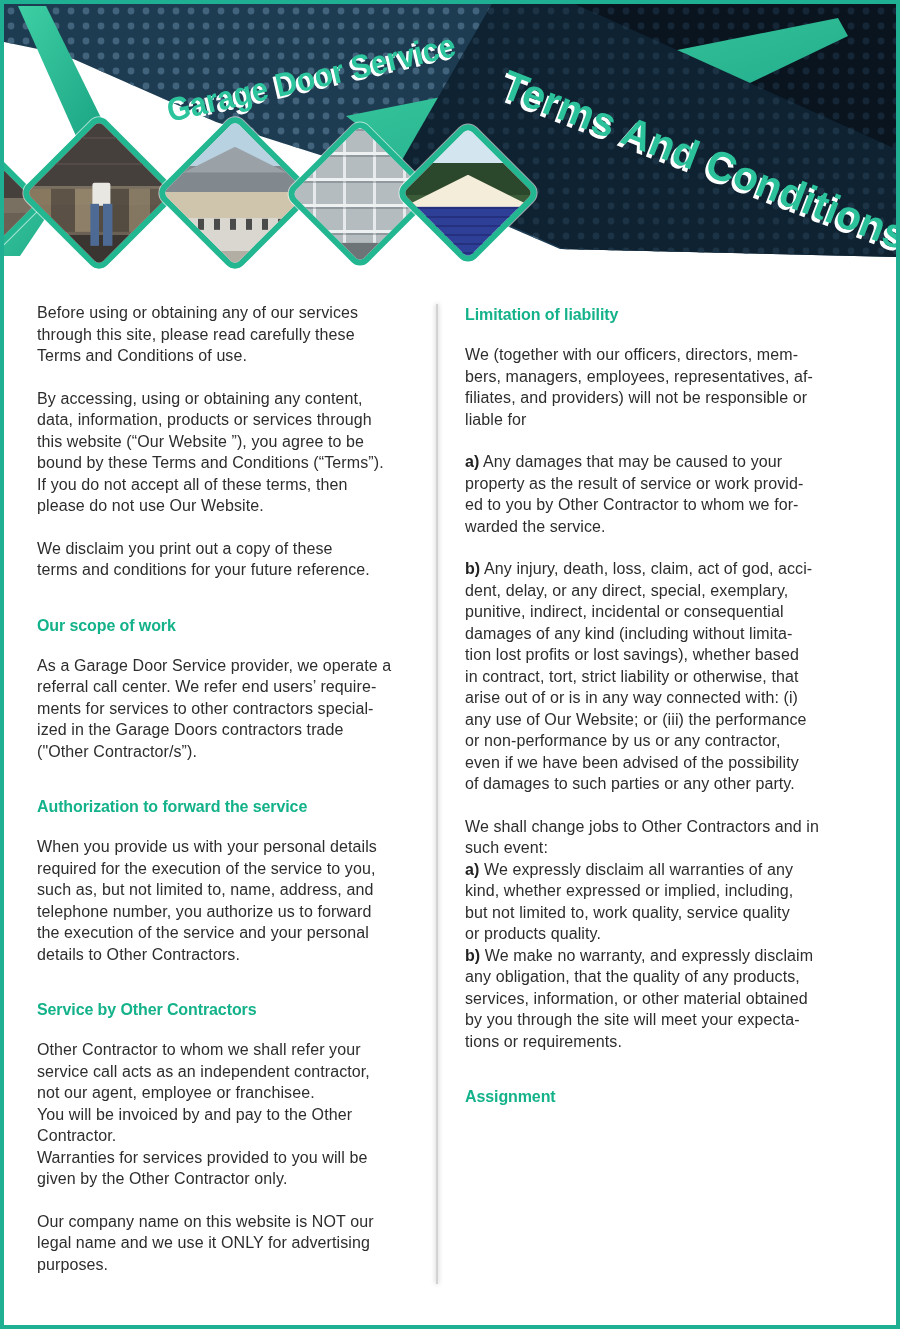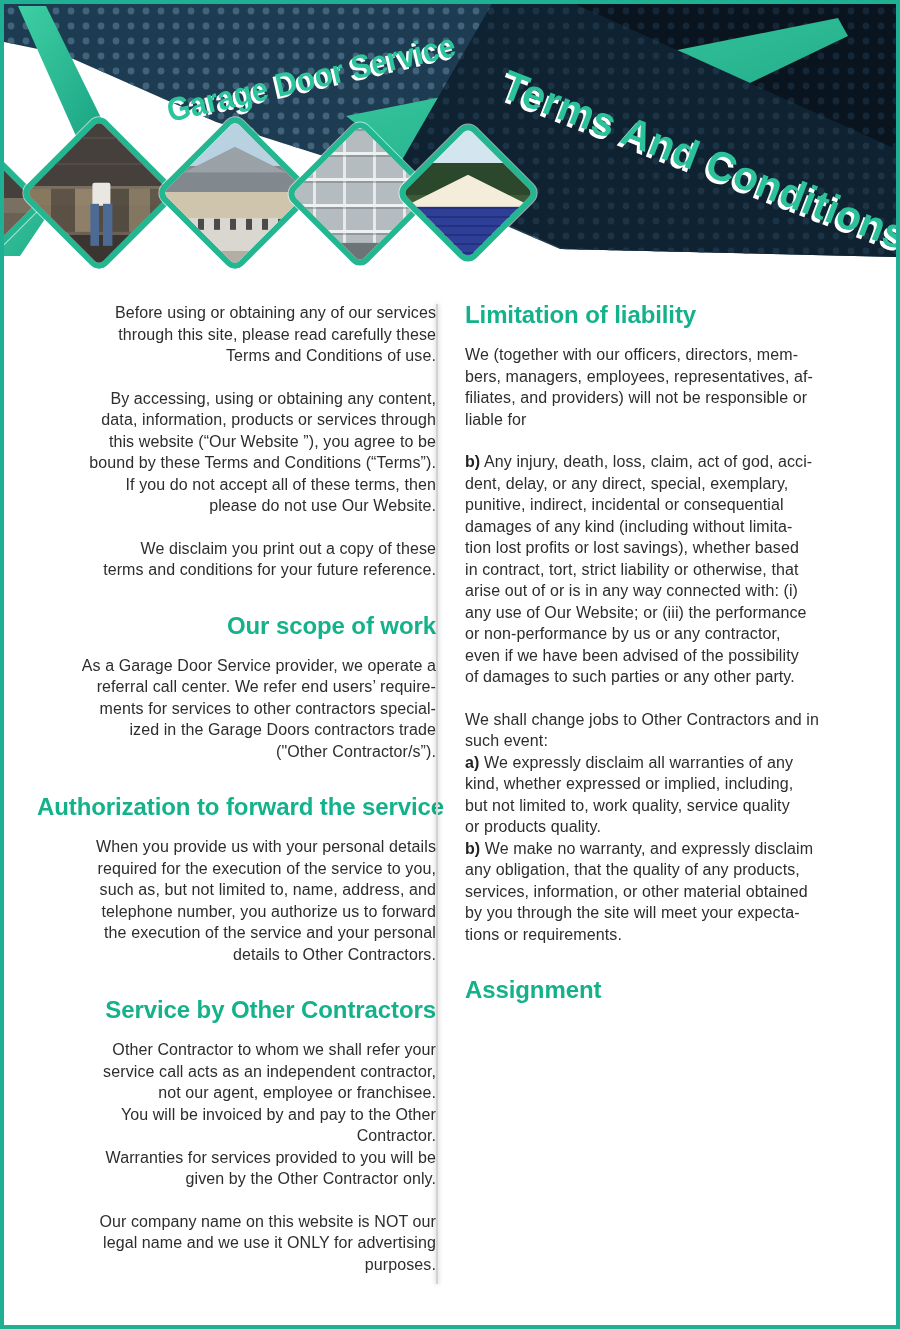--- a/index.html
+++ b/index.html
@@ -55,35 +55,35 @@
   .ph3 .bottom{inset:82% 0 0 0;background:#6d7478;}
   
   .ph4{background:linear-gradient(#d3e5ef 0 30%,#2c482c 30% 52%,#3a5a38 52% 58%,#2e3f97 58% 100%);}
   .ph4 .gable{left:6%;top:38%;width:88%;height:22%;background:#f4edda;
     clip-path:polygon(0 100%,50% 0,100% 100%);}
   .ph4 .ridges{inset:60% 4% 0 4%;
     background:repeating-linear-gradient(#25317e 0 2px,transparent 2px 9px);}
   
   .content{display:flex;align-items:flex-start;padding:2px 0 0 33px;}
   .col{flex:none;}
-  .col-left{width:399px;text-align:right;}
+  .col-left{width:399px;}
   .col-right{width:398px;margin-left:27px;}
   .divider{
     flex:none;width:2px;height:980px;margin-top:2px;
     background:#d2d2d2;box-shadow:0 0 5px rgba(0,0,0,.28);
   }
   .paragraph{
     margin:0 0 21px 0;
     font-size:16px;line-height:21.5px;color:#2d2d2d;
     white-space:pre;letter-spacing:.1px;
   }
   .paragraph strong{font-weight:bold;color:#222;}
   .heading{
     margin:32px 0 16px 0;
-    font-size:24px;line-height:26px;font-weight:bold;
+    font-size:16px;line-height:26px;font-weight:bold;
     color:#14b28a;white-space:nowrap;letter-spacing:-.1px;
   }
   .blocks>:first-child{margin-top:0;}
 </style>
 </head>
 <body>
 
 <div class="header">
   <svg width="892" height="296" viewBox="0 0 892 296" style="overflow:hidden">
     <defs>
@@ -204,20 +204,24 @@
 legal name and we use it ONLY for advertising
 purposes.</span></p>
     </div>
   <div class="divider"></div>
   <div class="col col-right blocks">
       <h3 class="heading"><span>Limitation of liability</span></h3>
       <p class="paragraph"><span>We (together with our officers, directors, mem-
 bers, managers, employees, representatives, af-
 filiates, and providers) will not be responsible or
 liable for</span></p>
+      <p class="paragraph"><strong>a)</strong><span> Any damages that may be caused to your
+property as the result of service or work provid-
+ed to you by Other Contractor to whom we for-
+warded the service.</span></p>
       <p class="paragraph"><strong>b)</strong><span> Any injury, death, loss, claim, act of god, acci-
 dent, delay, or any direct, special, exemplary,
 punitive, indirect, incidental or consequential
 damages of any kind (including without limita-
 tion lost profits or lost savings), whether based
 in contract, tort, strict liability or otherwise, that
 arise out of or is in any way connected with: (i)
 any use of Our Website; or (iii) the performance
 or non-performance by us or any contractor,
 even if we have been advised of the possibility

